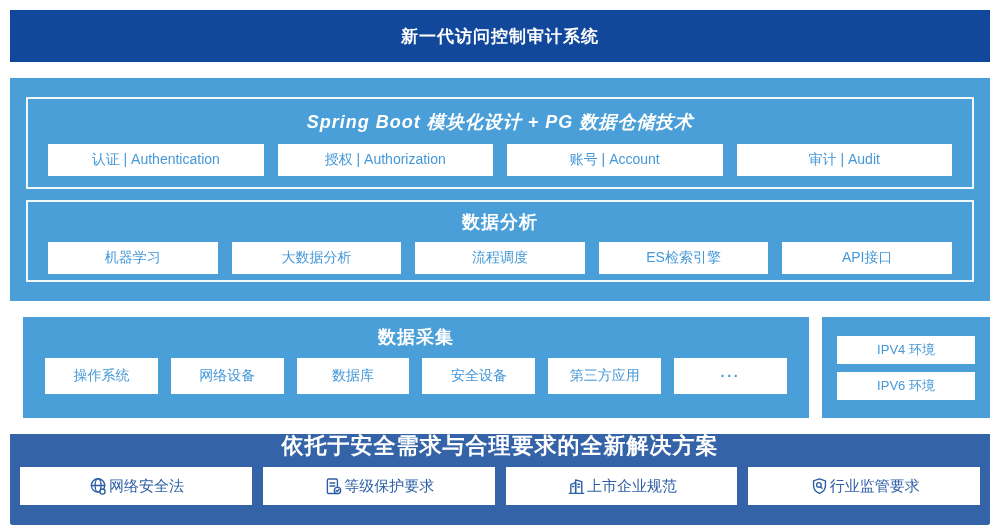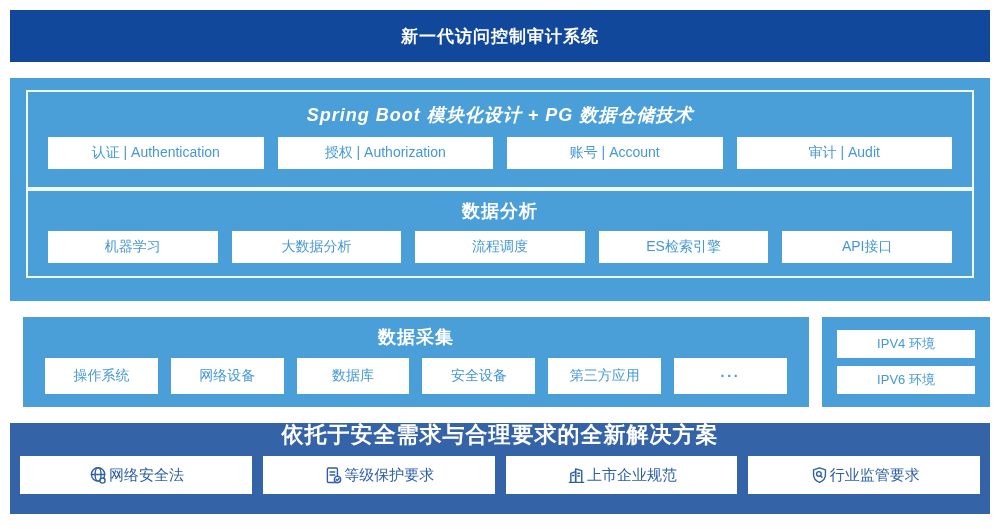--- a/index.html
+++ b/index.html
@@ -19,22 +19,22 @@
     background: var(--banner-bg, #12489C);
     color: #fff;
     display: flex; align-items: center; justify-content: center;
     font-size: 17px; font-weight: bold; letter-spacing: 1px;
   }
   
   .panel2 {
     margin: 16px 10px 0;
     height: 223px;
     background: var(--panel-bg, #4A9FD9);
-    padding: 12px 16px;
-    display: flex; flex-direction: column; 
+    padding: 19px 16px;
+    display: flex; flex-direction: column; gap: 11px;
   }
   .inner-box {
     border: 2px solid rgba(255,255,255,0.92);
     padding: 0 20px;
   }
   .inner-box .sec-title {
     color: #fff; font-weight: bold; font-size: 18px;
     text-align: center; line-height: 24px; letter-spacing: 1px;
   }
   .box-a { height: 99px; }
@@ -45,21 +45,21 @@
   .wbox {
     flex: 1; height: 32px; background: #fff;
     color: var(--panel-text, #4498D8);
     font-size: 14px;
     display: flex; align-items: center; justify-content: center;
     white-space: nowrap;
   }
   
   .collect-wrap {
     margin: 16px 10px 0;
-    height: 90px;
+    height: 101px;
     display: flex; gap: 13px; padding-left: 13px;
   }
   .collect-left {
     flex: 1;
     background: var(--panel-bg, #4A9FD9);
     padding: 0 22px;
   }
   .collect-left .sec-title {
     color: #fff; font-weight: bold; font-size: 18px;
     text-align: center; line-height: 24px; letter-spacing: 1px;

